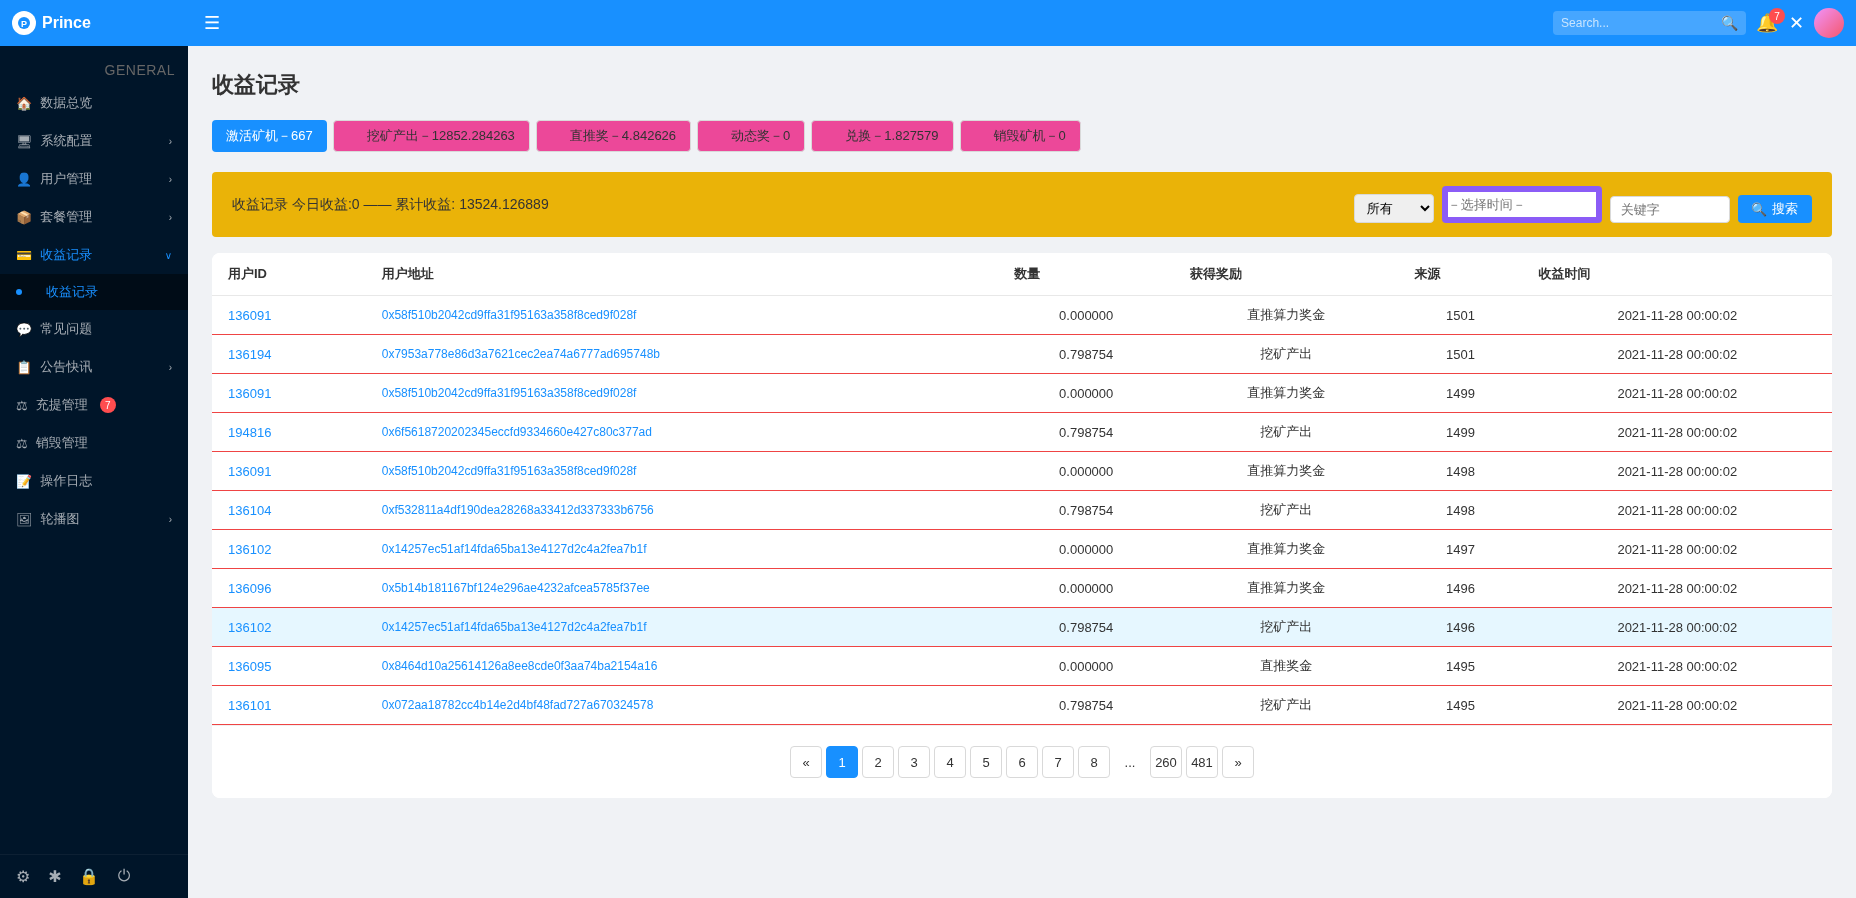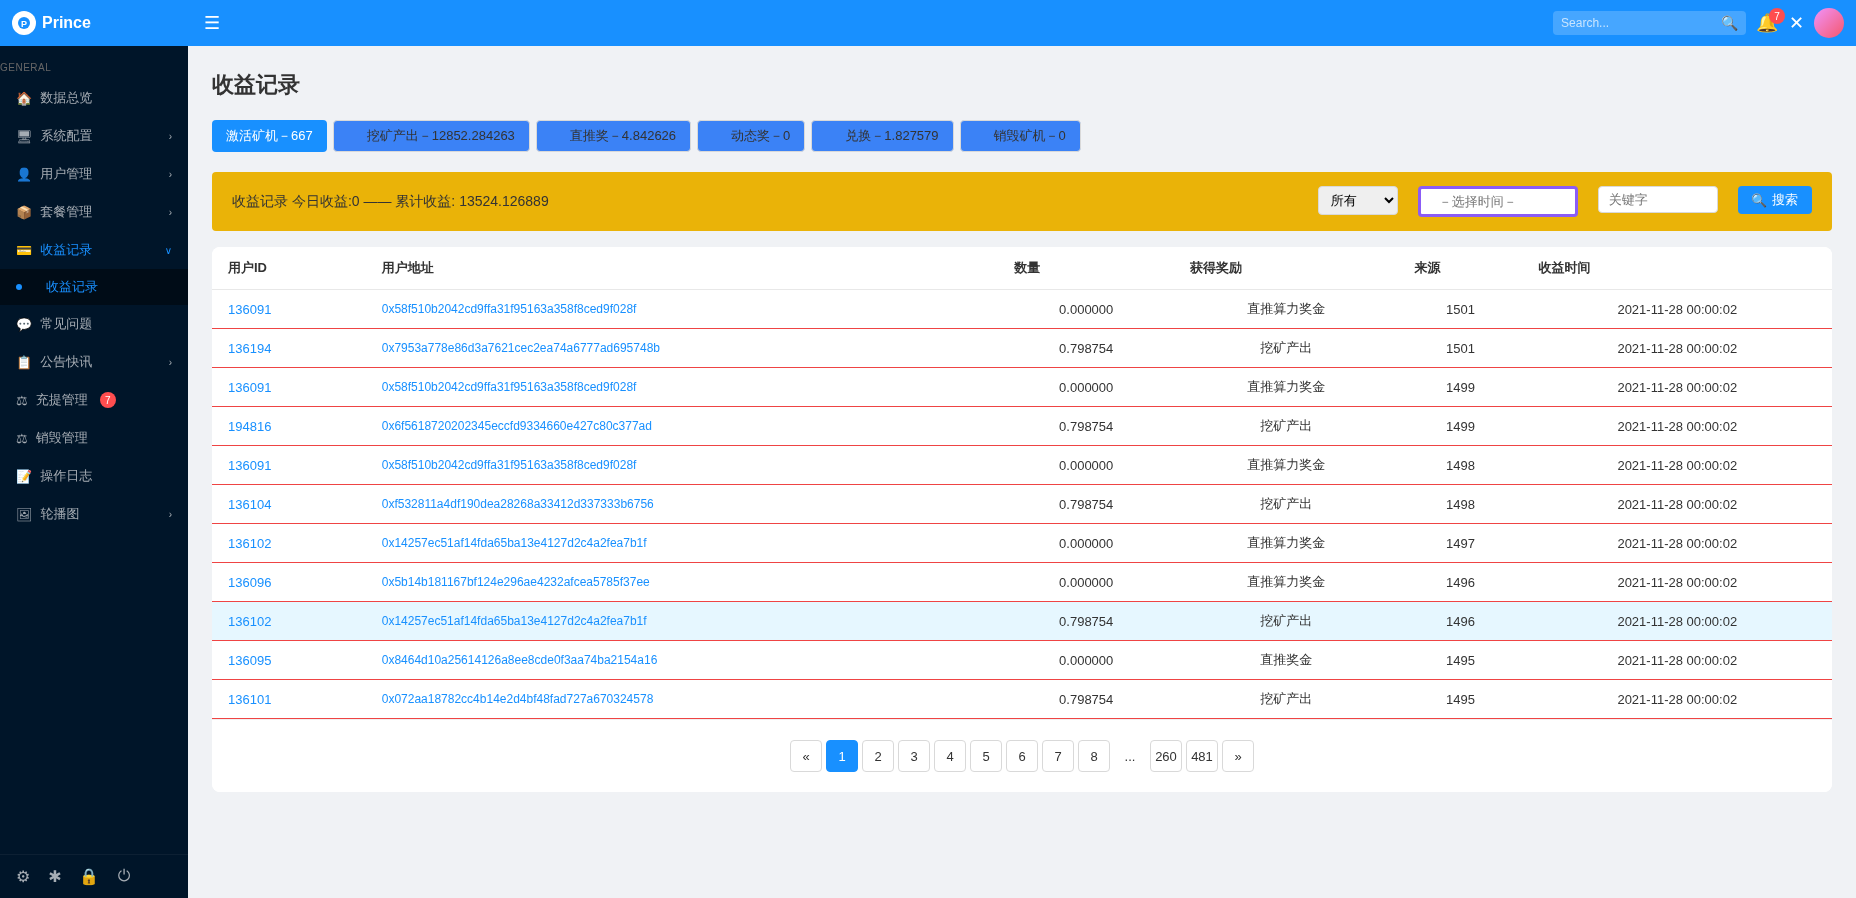--- a/index.html
+++ b/index.html
@@ -39,25 +39,26 @@
     .sidebar {
       width: 188px;
       background: #001529;
       color: #a6adb4;
       flex-shrink: 0;
       display: flex;
       flex-direction: column;
       overflow-y: auto;
     }
     .sidebar-section-label {
-      font-size: 10px;
+      font-size: 14px;
       color: #666;
-      padding: 16px 0 6px;
+      padding: 16px 13px 6px;
       text-transform: uppercase;
       letter-spacing: 0.5px;
+      text-align: right;
     }
     .sidebar-item {
       display: flex;
       align-items: center;
       padding: 10px 16px;
       cursor: pointer;
       gap: 8px;
       color: #a6adb4;
       font-size: 13px;
       position: relative;
@@ -120,45 +121,45 @@
     }
     .filter-tab {
       padding: 6px 14px;
       border-radius: 4px;
       border: none;
       cursor: pointer;
       font-size: 13px;
       font-family: inherit;
     }
     .filter-tab.active { background: #1890ff; color: white; }
-    .filter-tab.inactive { background: #3b82f6; color: #333; border: 1px solid #d9d9d9; padding-left: 33px; }
+    .filter-tab.inactive { background: #ec4899; color: #333; border: 1px solid #d9d9d9; padding-left: 33px; }
 
     
     .stats-bar {
       background: #eab308;
       padding: 14px 20px;
       border-radius: 4px;
       margin-bottom: 16px;
       display: flex;
       align-items: center;
       justify-content: space-between;
     }
     .stats-text { font-size: 14px; color: #333; }
-    .stats-controls { display: flex; align-items: flex-start; gap: 20px; }
+    .stats-controls { display: flex; align-items: flex-end; gap: 8px; }
     .stats-select {
       padding: 5px 8px;
       border: 1px solid #d9d9d9;
       border-radius: 4px;
       font-size: 13px;
       cursor: pointer;
       min-width: 80px;
     }
     .stats-input {
-      padding: 5px 18px;
-      border: 3px solid #8b5cf6;
+      padding: 5px 0;
+      border: 6px solid #8b5cf6;
       border-radius: 4px;
       font-size: 13px;
       width: 160px;
       color: #bbb;
     }
     .stats-keyword {
       padding: 5px 10px;
       border: 1px solid #d9d9d9;
       border-radius: 4px;
       font-size: 13px;

